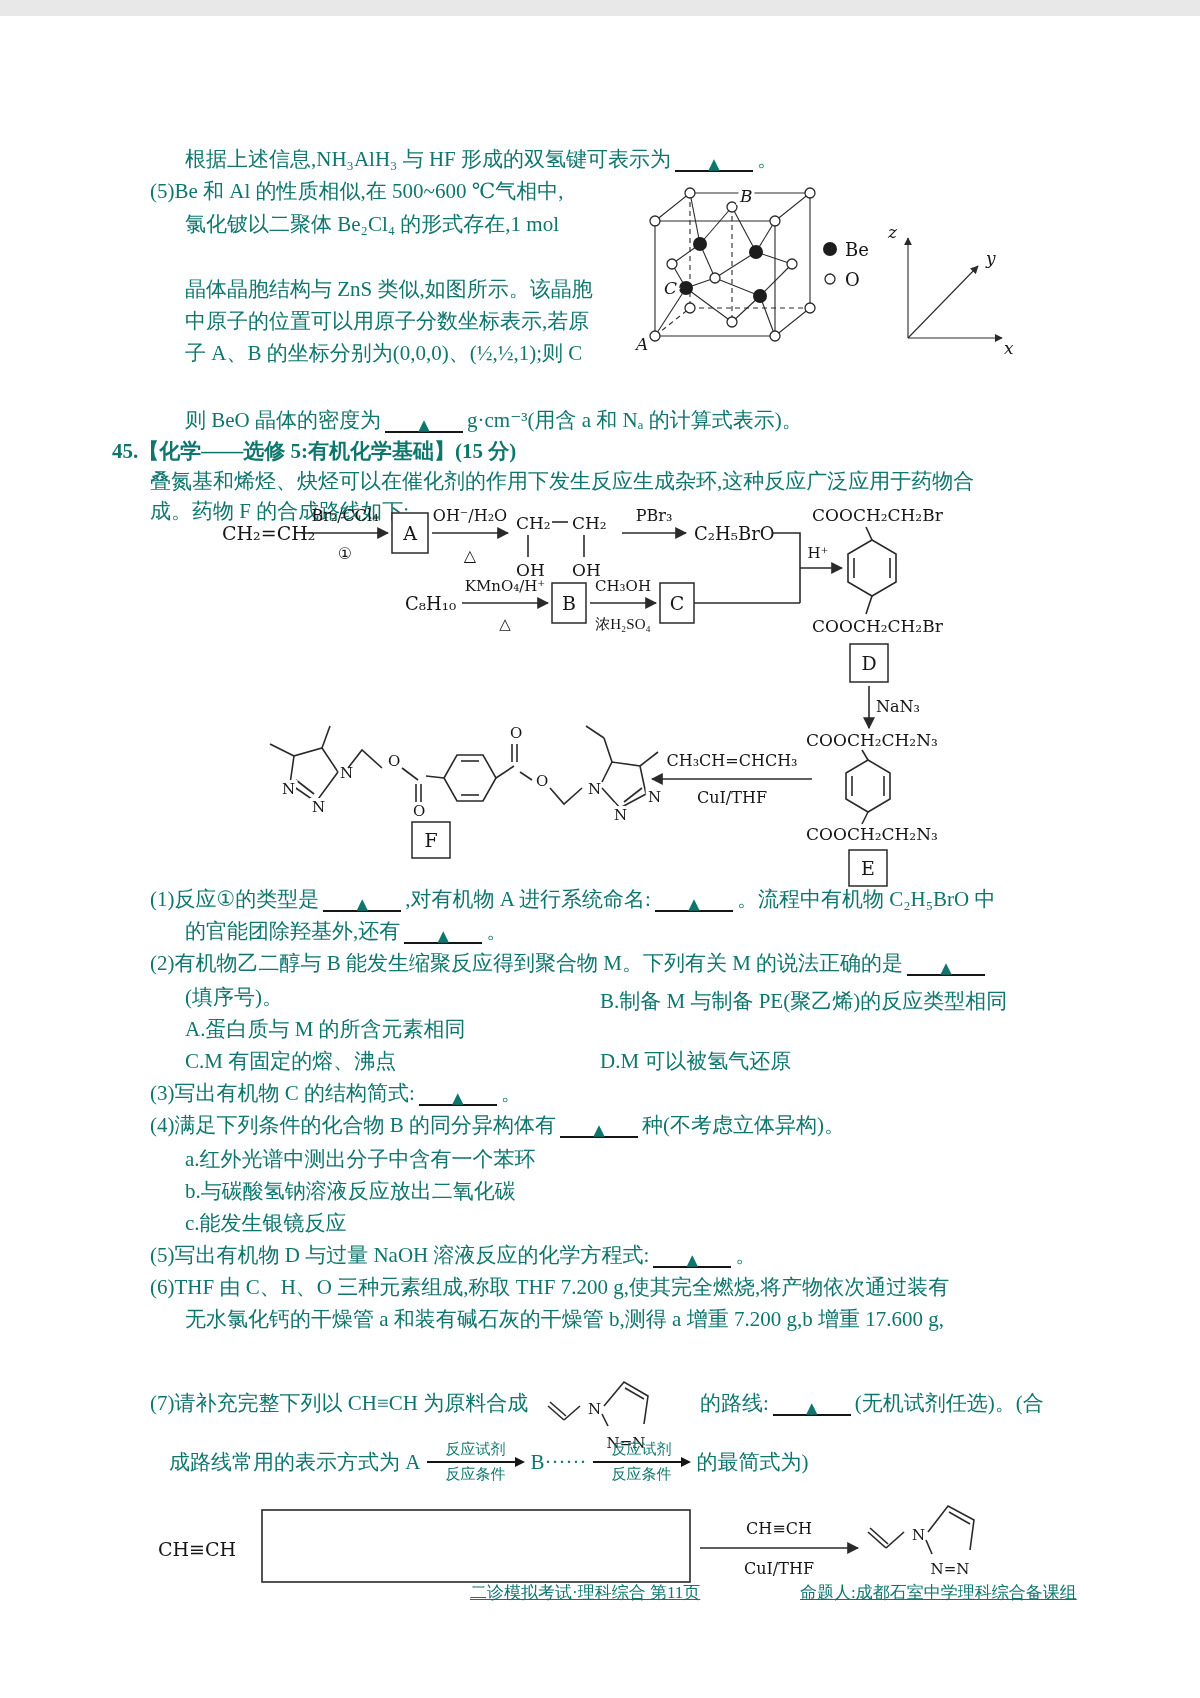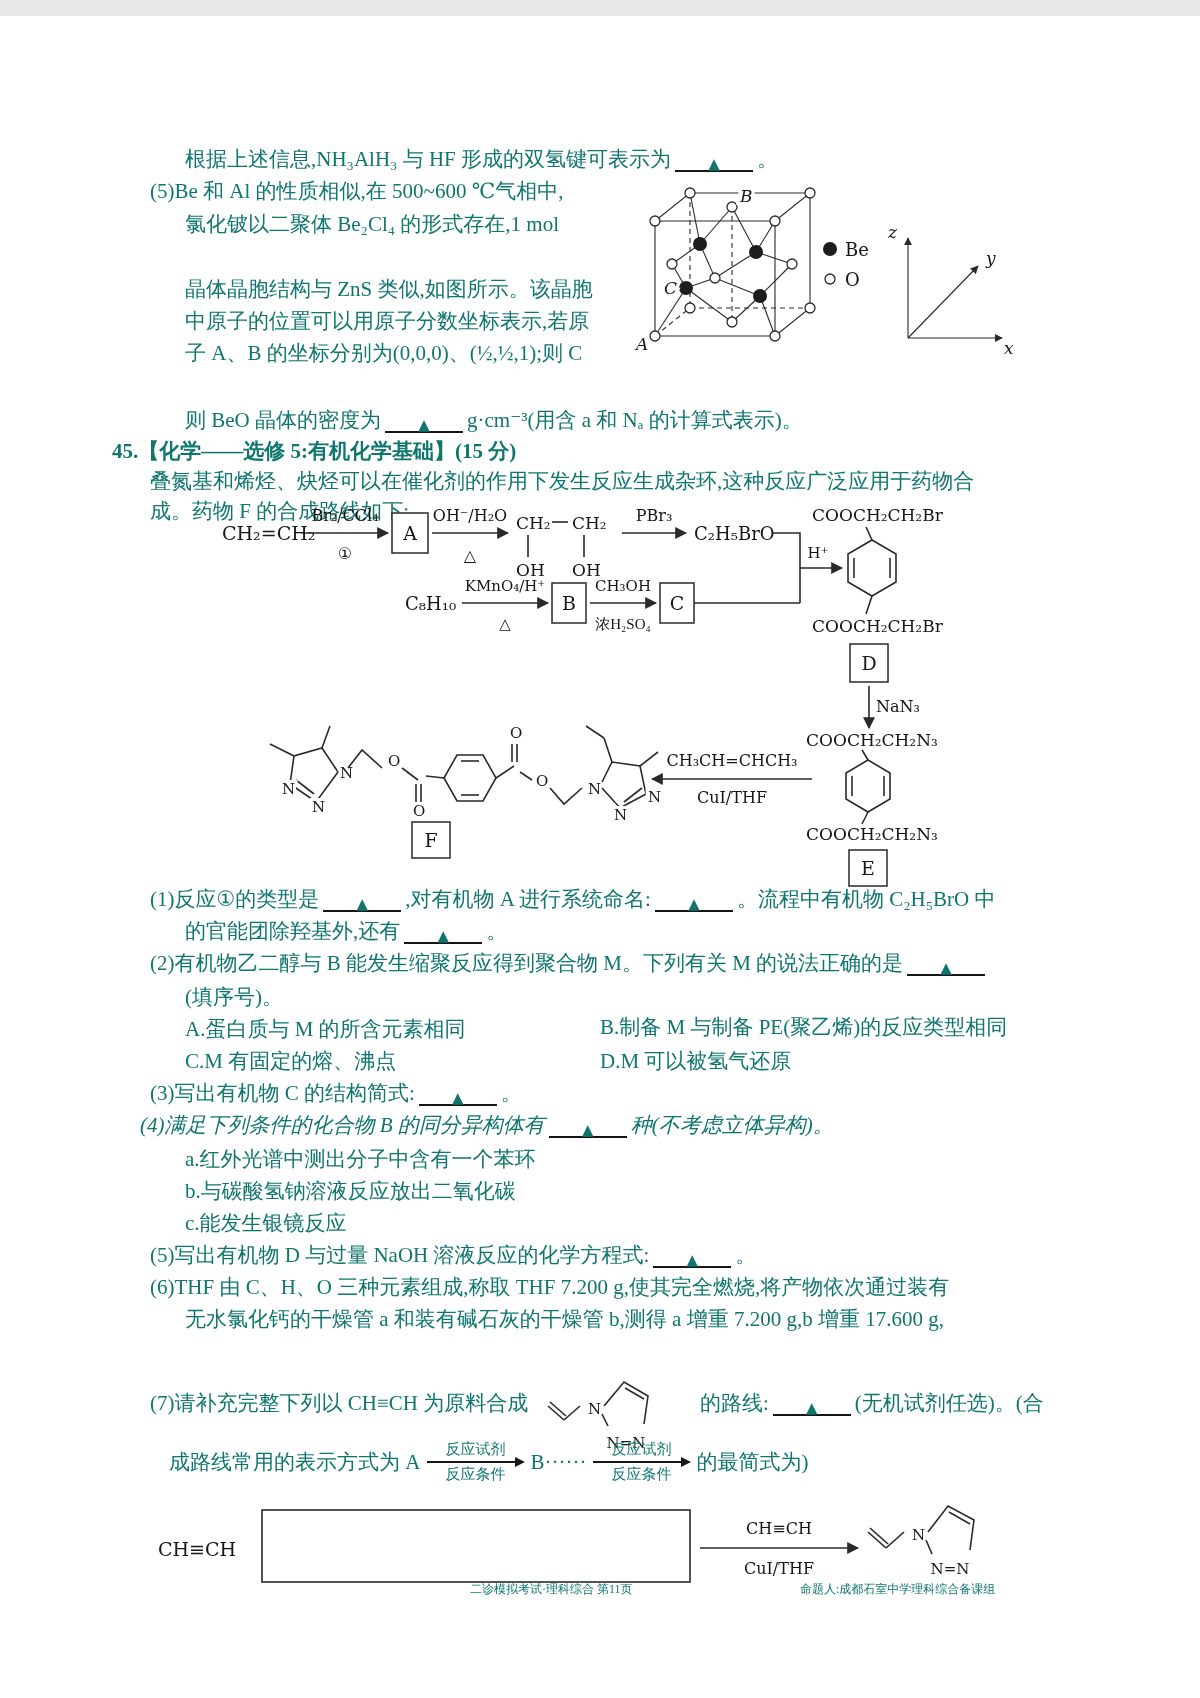--- a/index.html
+++ b/index.html
@@ -16,21 +16,21 @@
   .halo{paint-order:stroke;stroke:#ffffff;stroke-width:6px;fill:#161616;}
   .bond{stroke:#2a2a2a;stroke-width:1.6;fill:none;}
   .thin{stroke:#2a2a2a;stroke-width:1.1;fill:none;}
   .dash{stroke-dasharray:5 4;}
   .cbox{fill:#ffffff;stroke:#2a2a2a;stroke-width:1.5;}
   .rxnrow{display:flex;align-items:center;gap:4px;}
   .arrowstack{display:inline-flex;flex-direction:column;align-items:center;font-size:15px;line-height:1.25;margin:0 3px;}
   .arrowstack .shaft{position:relative;width:96px;height:2px;background:#161616;margin:2px 0;}
   .arrowstack .shaft::after{content:"";position:absolute;right:-2px;top:-4px;
       border-left:10px solid #161616;border-top:5px solid transparent;border-bottom:5px solid transparent;}
-  .footer{position:absolute;font-size:12px;white-space:nowrap;}
+  .footer{position:absolute;font-size:17px;white-space:nowrap;text-decoration:underline;}
 </style>
 </head>
 <body>
 
 <div class="page">
 
   <div class="line" style="left:185px;top:128px;">
     <span>根据上述信息,NH₃AlH₃ 与 HF 形成的双氢键可表示为</span><span class="blank"><span class="tri">▲</span></span><span>。</span>
   </div>
 
@@ -246,27 +246,27 @@
     <span>(1)反应①的类型是</span><span class="blank"><span class="tri">▲</span></span><span>,对有机物 A 进行系统命名:</span><span class="blank"><span class="tri">▲</span></span><span>。流程中有机物 C₂H₅BrO 中</span>
   </div>
   <div class="line" style="left:185px;top:900px;">
     <span>的官能团除羟基外,还有</span><span class="blank"><span class="tri">▲</span></span><span>。</span>
   </div>
   <div class="line" style="left:150px;top:932px;">
     <span>(2)有机物乙二醇与 B 能发生缩聚反应得到聚合物 M。下列有关 M 的说法正确的是</span><span class="blank"><span class="tri">▲</span></span>
   </div>
   <div class="line" style="left:185px;top:966px;"><span>(填序号)。</span></div>
   <div class="line" style="left:185px;top:998px;"><span>A.蛋白质与 M 的所含元素相同</span></div>
-  <div class="line" style="left:600px;top:996px;"><span>B.制备 M 与制备 PE(聚乙烯)的反应类型相同</span></div>
+  <div class="line" style="left:600px;top:970px;"><span>B.制备 M 与制备 PE(聚乙烯)的反应类型相同</span></div>
   <div class="line" style="left:185px;top:1030px;"><span>C.M 有固定的熔、沸点</span></div>
   <div class="line" style="left:600px;top:1030px;"><span>D.M 可以被氢气还原</span></div>
   <div class="line" style="left:150px;top:1062px;">
     <span>(3)写出有机物 C 的结构简式:</span><span class="blank"><span class="tri">▲</span></span><span>。</span>
   </div>
-  <div class="line" style="left:140px;top:1094px;font-style:italic;">
+  <div class="line" style="left:150px;top:1094px;">
     <span>(4)满足下列条件的化合物 B 的同分异构体有</span><span class="blank"><span class="tri">▲</span></span><span>种(不考虑立体异构)。</span>
   </div>
   <div class="line" style="left:185px;top:1128px;"><span>a.红外光谱中测出分子中含有一个苯环</span></div>
   <div class="line" style="left:185px;top:1160px;"><span>b.与碳酸氢钠溶液反应放出二氧化碳</span></div>
   <div class="line" style="left:185px;top:1192px;"><span>c.能发生银镜反应</span></div>
   <div class="line" style="left:150px;top:1224px;">
     <span>(5)写出有机物 D 与过量 NaOH 溶液反应的化学方程式:</span><span class="blank"><span class="tri">▲</span></span><span>。</span>
   </div>
   <div class="line" style="left:150px;top:1256px;"><span>(6)THF 由 C、H、O 三种元素组成,称取 THF 7.200 g,使其完全燃烧,将产物依次通过装有</span></div>
   <div class="line" style="left:185px;top:1288px;"><span>无水氯化钙的干燥管 a 和装有碱石灰的干燥管 b,测得 a 增重 7.200 g,b 增重 17.600 g,</span></div>

